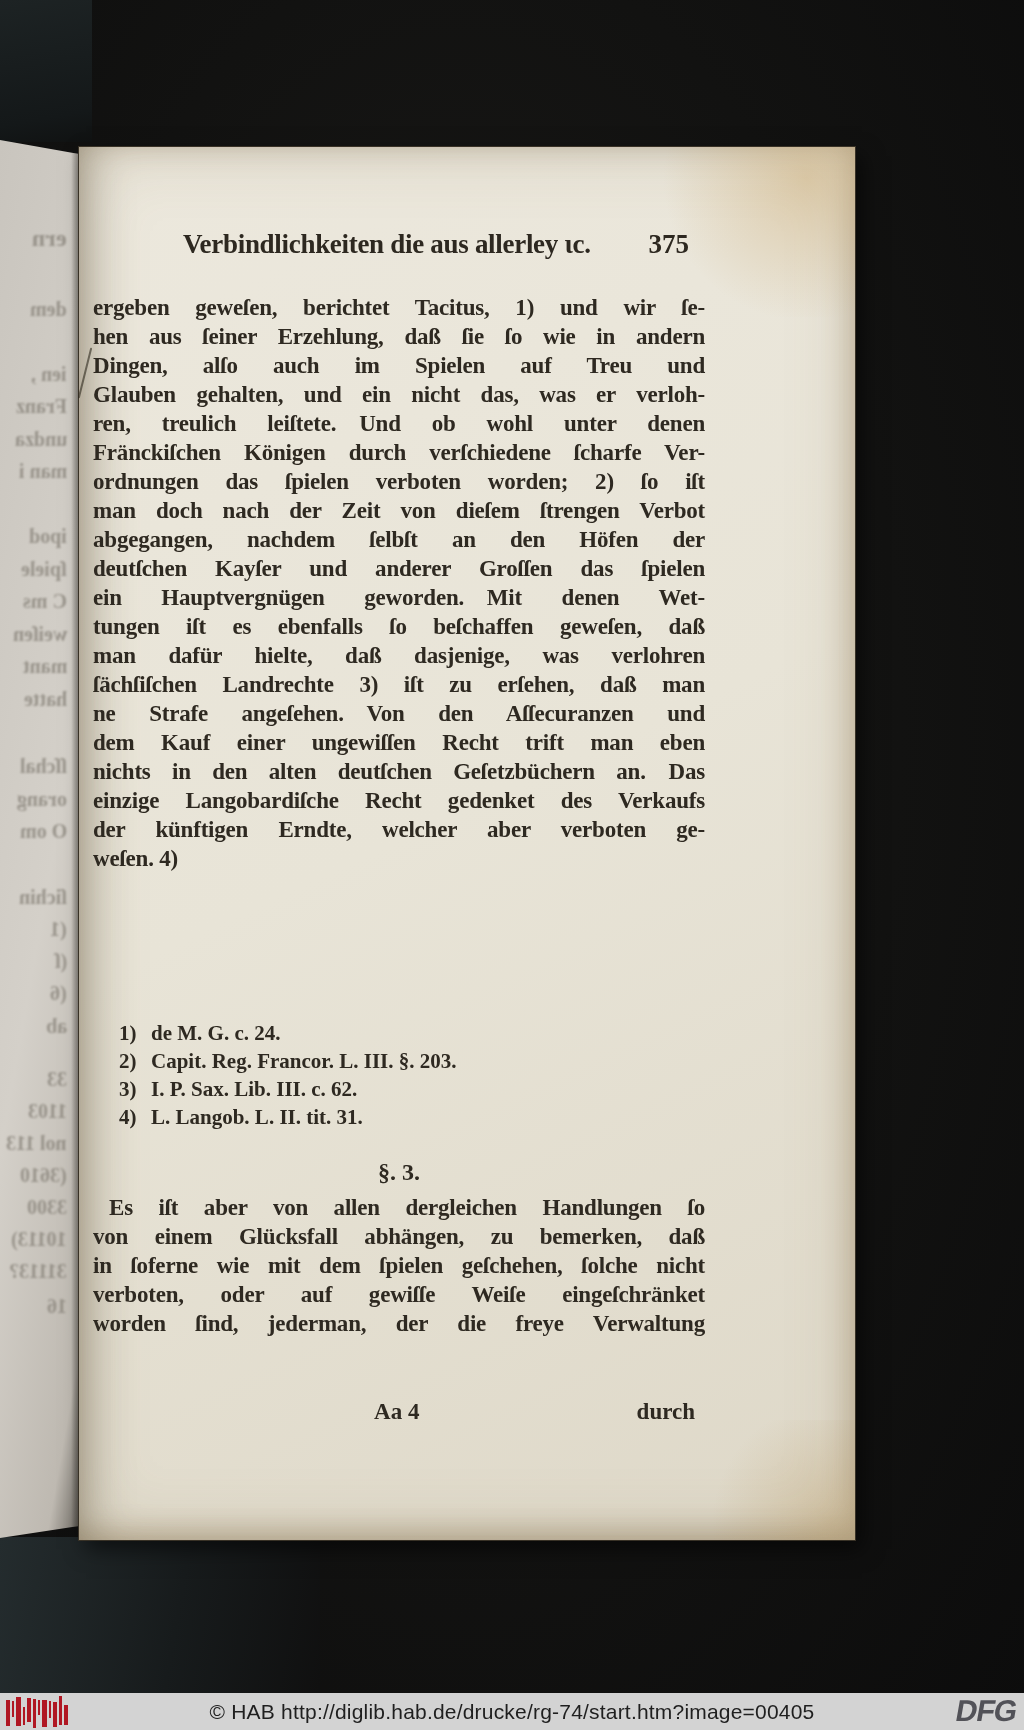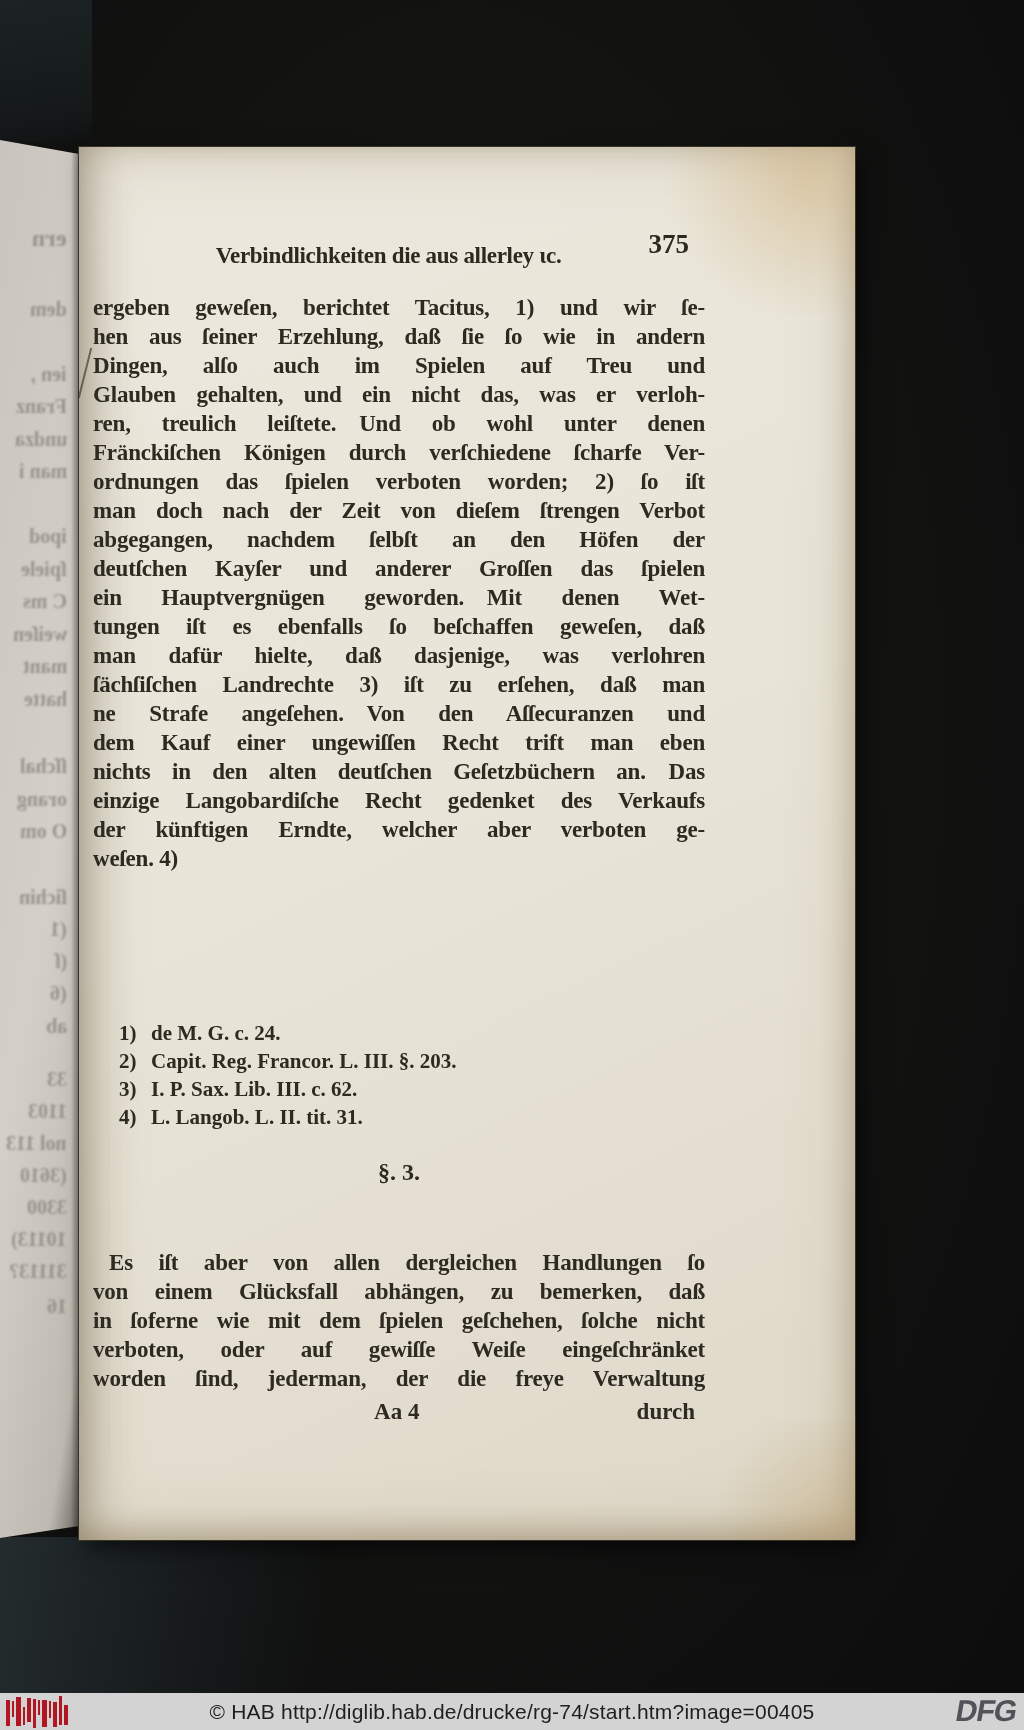--- a/index.html
+++ b/index.html
@@ -44,25 +44,25 @@
       7px 9px 20px rgba(0,0,0,.55);}
   .page .fox-tr{position:absolute;right:0;top:0;width:220px;height:170px;
     background:radial-gradient(circle at 78% 18%,rgba(198,160,96,.40),rgba(198,160,96,0) 65%);}
   .page .fox-br{position:absolute;right:0;bottom:0;width:160px;height:120px;
     background:radial-gradient(circle at 85% 85%,rgba(180,145,85,.30),rgba(180,145,85,0) 70%);}
   .ink-stroke{position:absolute;left:5px;top:200px;width:2px;height:52px;
     background:rgba(45,40,28,.6);transform:rotate(14deg);border-radius:2px;}
   
   .header{position:absolute;top:82px;left:14px;width:612px;height:42px;color:#2d2820;}
   .header .title{position:absolute;left:50%;transform:translateX(-53%);
-    font-size:23px;font-weight:700;letter-spacing:-.3px;white-space:nowrap;margin-top:14px;}
+    font-size:27px;font-weight:700;letter-spacing:-.3px;white-space:nowrap;}
   .header .pn{position:absolute;right:16px;font-size:27px;font-weight:700;}
   .para{position:absolute;left:14px;width:612px;}
   .p1{top:146px;}
-  .p2{top:1101px;}
+  .p2{top:1046px;}
   .tline{font-size:23px;line-height:29px;font-weight:700;color:#2e2921;
     letter-spacing:-.2px;text-align:justify;text-align-last:justify;}
   .tline.noj{text-align-last:left;}
   .p2 .tline:first-child{text-indent:16px;}
   .footnotes{position:absolute;top:872px;left:14px;width:612px;}
   .fn{position:relative;padding-left:58px;font-size:21px;line-height:28px;
     font-weight:600;color:#2e2921;}
   .fn .num{position:absolute;left:26px;}
   .sec{position:absolute;top:1012px;left:14px;width:612px;text-align:center;
     font-size:24px;font-weight:700;color:#2e2921;}

